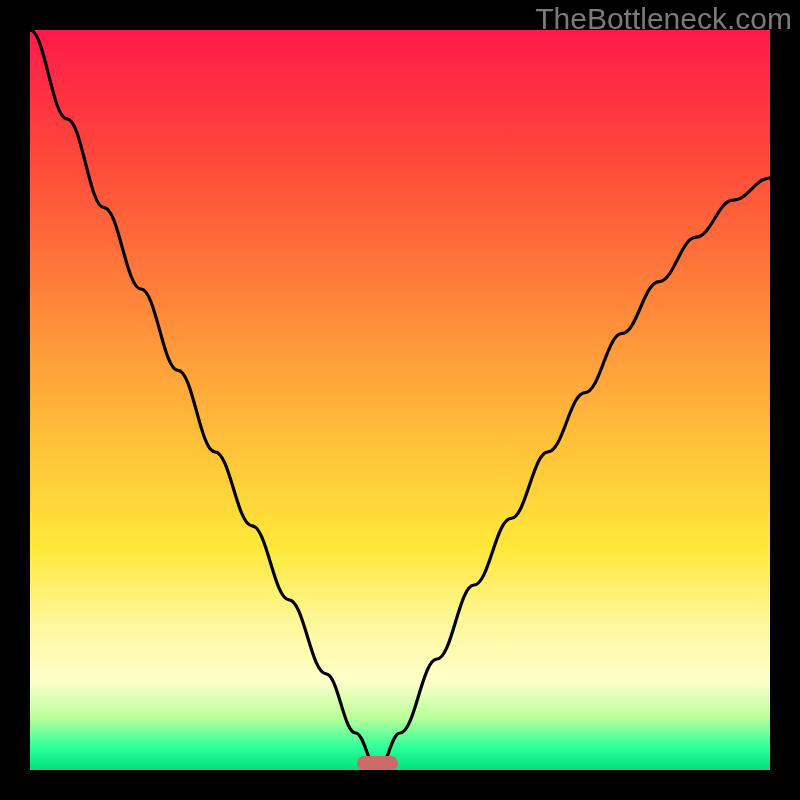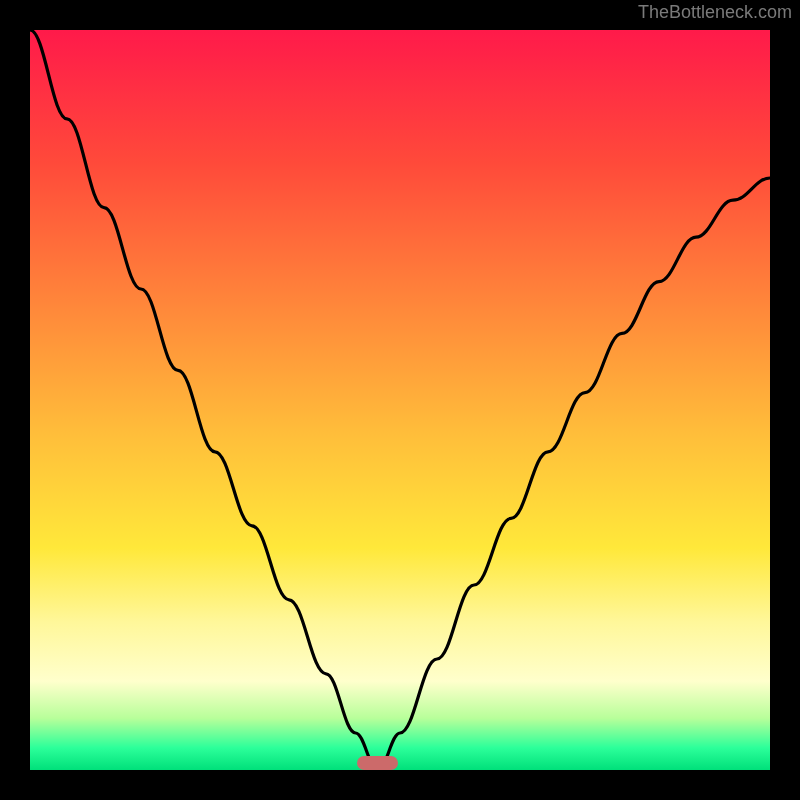--- a/index.html
+++ b/index.html
@@ -35,21 +35,21 @@
       #2cff9a 97%,
       #00e07a 100%
     );
   }
   .watermark {
     position: absolute;
     top: 2px;
     right: 8px;
     color: #7a7a7a;
     font-family: Arial, Helvetica, sans-serif;
-    font-size: 18px;
+    font-size: 30px;
     font-weight: 400;
     user-select: none;
   }
   svg.curves {
     position: absolute;
     left: 0;
     top: 0;
     width: 740px;
     height: 740px;
   }

